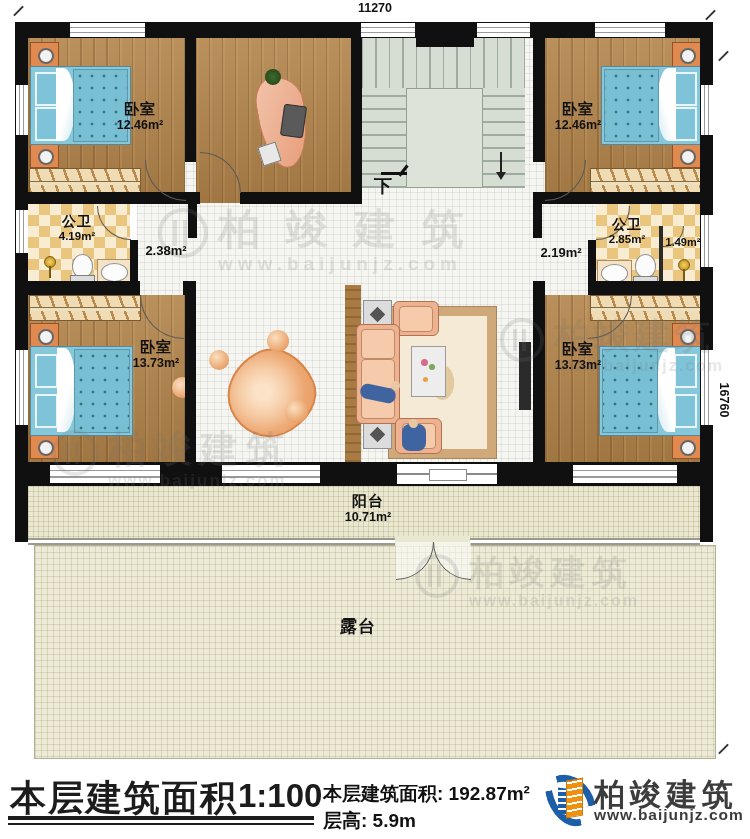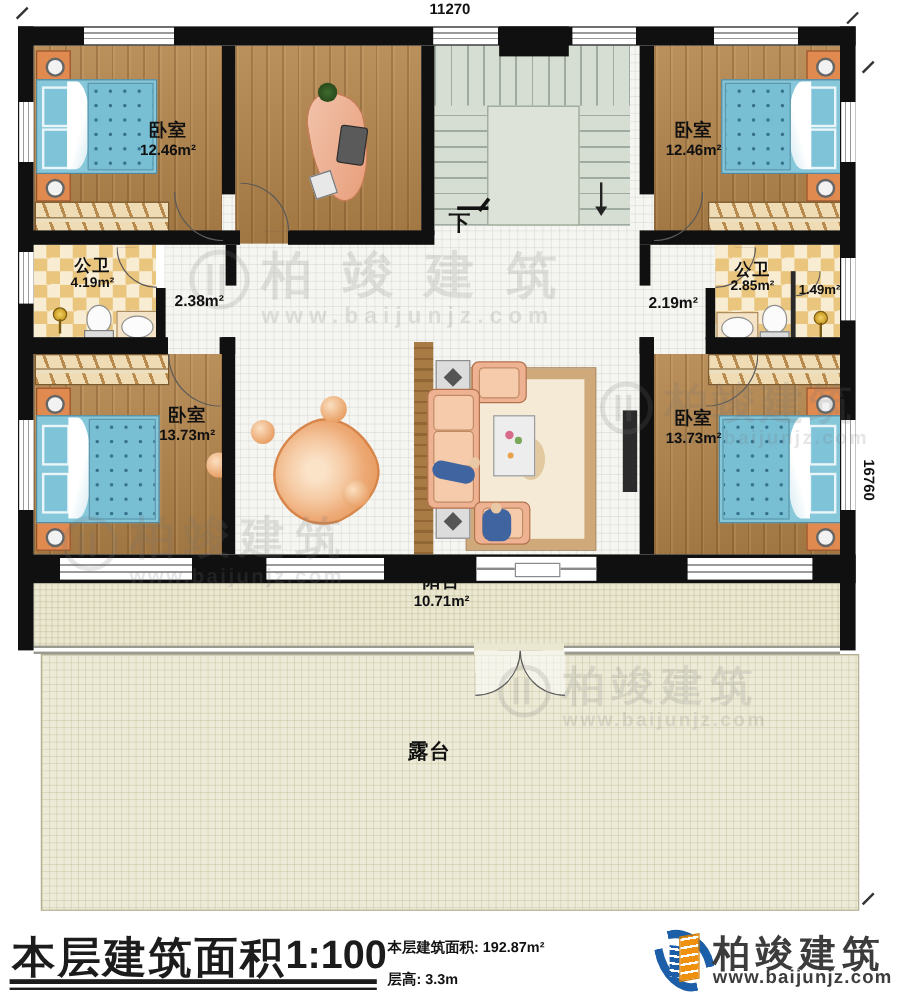--- a/index.html
+++ b/index.html
@@ -68,21 +68,21 @@
   .wm-icon{position:relative;border:4px solid rgba(115,115,115,.18);border-radius:50%;flex:none;}
   .wm-icon i{position:absolute;top:20%;bottom:20%;width:4px;background:rgba(115,115,115,.18);}
   .wm-name{font-weight:bold;line-height:1;}
   .wm-url{font-weight:bold;line-height:1;margin-top:4px;}
   .dim{position:absolute;font-size:12.5px;font-weight:bold;color:#111;}
   .tick{position:absolute;width:13px;height:2px;background:#333;transform:rotate(-45deg);}
   
   .tb-title{position:absolute;font-size:36px;font-weight:bold;color:#1c1c1c;letter-spacing:2px;}
   .tb-scale{position:absolute;font-size:33px;font-weight:600;color:#1c1c1c;}
   .tb-line{position:absolute;background:#1c1c1c;}
-  .tb-info{position:absolute;font-size:12px;font-weight:bold;color:#111;}
+  .tb-info{position:absolute;font-size:19px;font-weight:bold;color:#111;}
   .brand-name{position:absolute;font-size:31px;font-weight:bold;color:#3c3c3c;letter-spacing:5px;}
   .brand-url{position:absolute;font-size:15.5px;font-weight:bold;color:#3c3c3c;letter-spacing:1px;}
 </style>
 </head>
 <body>
 
 <div id="canvas">
 
   <div class="tile" style="left:137px;top:38px;width:463px;height:424px"></div>
   <div class="wood" style="left:28px;top:38px;width:157px;height:165px"></div>
@@ -362,21 +362,21 @@
     <div class="rarea" style="font-size:11px">1.49m²</div>
   </div>
   <div class="rlabel" style="left:116px;top:338px;width:80px">
     <div class="rname">卧室</div>
     <div class="rarea">13.73m²</div>
   </div>
   <div class="rlabel" style="left:538px;top:340px;width:80px">
     <div class="rname">卧室</div>
     <div class="rarea">13.73m²</div>
   </div>
-  <div class="rlabel" style="left:328px;top:476px;width:80px">
+  <div class="rlabel" style="left:328px;top:492px;width:80px">
     <div class="rname">阳台</div>
     <div class="rarea">10.71m²</div>
   </div>
   <div class="rlabel" style="left:318px;top:617px;width:80px">
     <div class="rname" style="font-size:17px">露台</div>
   </div>
 
   <div class="abs" style="left:374px;top:174px;font-size:18px;font-weight:bold;color:#111">下</div>
   <div class="abs" style="left:381px;top:172px;width:26px;height:2.5px;background:#111"></div>
   <div class="abs" style="left:402px;top:164px;width:2.5px;height:13px;background:#111;transform:rotate(38deg)"></div>
@@ -386,21 +386,21 @@
   <div class="tick" style="left:704px;top:14px"></div>
   <div class="dim" style="left:731px;top:365px;width:70px;text-align:center;transform:rotate(90deg);transform-origin:0 0">16760</div>
   <div class="tick" style="left:717px;top:55px"></div>
   <div class="tick" style="left:717px;top:748px"></div>
 
   <div class="tb-title" style="left:10px;top:774px">本层建筑面积</div>
   <div class="tb-scale" style="left:238px;top:777px">1:100</div>
   <div class="tb-line" style="left:8px;top:816px;width:306px;height:3.5px"></div>
   <div class="tb-line" style="left:8px;top:823px;width:306px;height:2px"></div>
   <div class="tb-info" style="left:323px;top:781px">本层建筑面积: 192.87m²</div>
-  <div class="tb-info" style="left:323px;top:808px">层高: 3.3m</div>
+  <div class="tb-info" style="left:323px;top:808px">层高: 5.9m</div>
 
   <div class="abs" style="left:549px;top:772px;width:46px;height:52px">
     <i class="abs" style="left:0;top:16px;width:22px;height:34px;border-left:7px solid #1c5ea8;border-bottom:7px solid #1c5ea8;border-radius:0 0 0 95%;transform:rotate(-12deg)"></i>
     <i class="abs" style="left:10px;top:0;width:26px;height:30px;border-right:7px solid #1c5ea8;border-top:7px solid #1c5ea8;border-radius:0 95% 0 0;transform:rotate(-12deg)"></i>
     <i class="abs" style="left:17px;top:7px;width:15px;height:36px;background:repeating-linear-gradient(0deg,#f0900f 0 5px,#ffffff 5px 7px);transform:skewY(-10deg);border:1px solid #d07c08"></i>
     <i class="abs" style="left:9px;top:16px;width:8px;height:26px;background:repeating-linear-gradient(0deg,#1c5ea8 0 4px,#ffffff 4px 6px);transform:skewY(8deg)"></i>
   </div>
   <div class="brand-name" style="left:594px;top:774px">柏竣建筑</div>
   <div class="brand-url" style="left:594px;top:806px">www.baijunjz.com</div>
 

